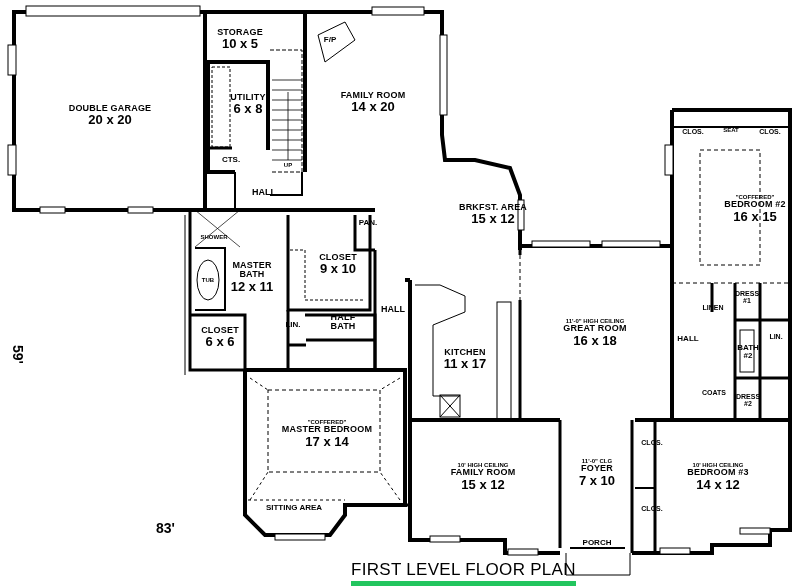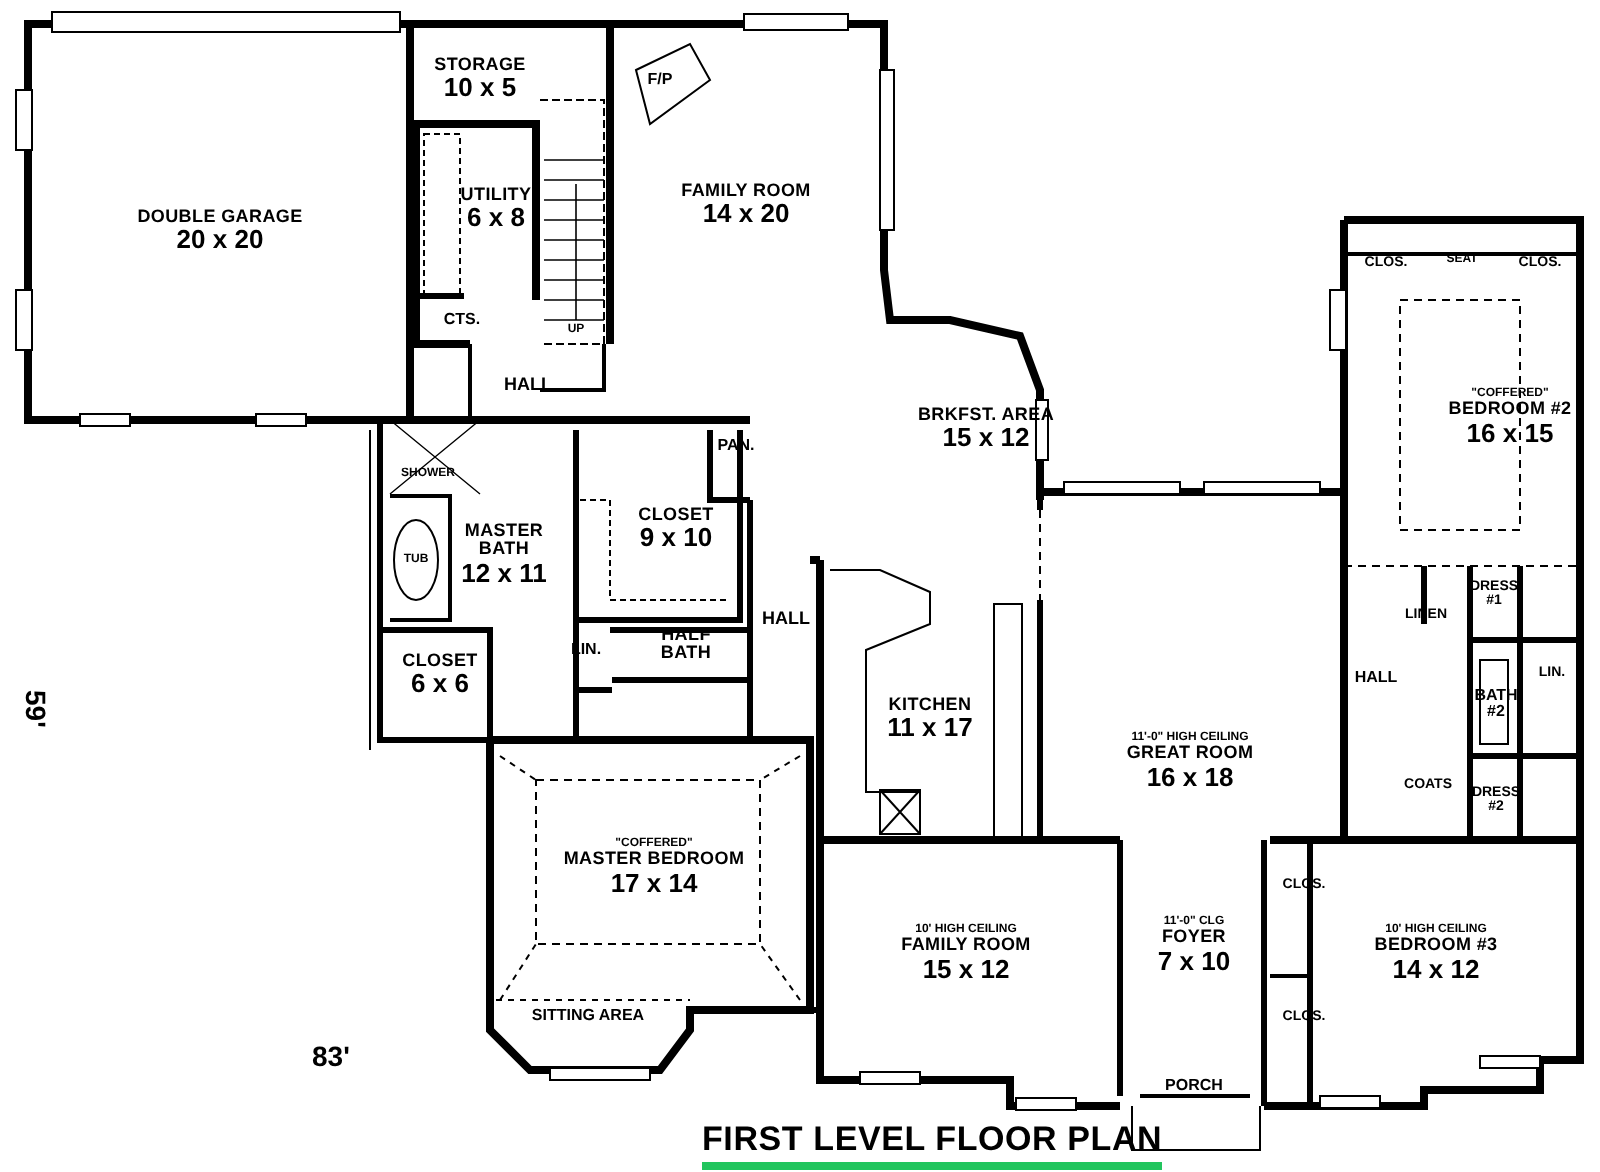--- a/index.html
+++ b/index.html
@@ -4,21 +4,21 @@
 <style>
   html, body { margin:0; padding:0; background:#ffffff; }
   body { width:800px; height:586px; position:relative; overflow:hidden; font-family:"Liberation Sans", sans-serif; color:#000; }
   svg.plan { position:absolute; left:0; top:0; }
   .lbl { position:absolute; text-align:center; font-weight:bold; line-height:1.05; white-space:nowrap; transform:translateX(-50%); }
   .lbl .n { display:block; font-size:9px; letter-spacing:0.2px; }
   .lbl .d { display:block; font-size:13px; }
   .lbl .c { display:block; font-size:6px; }
   .sm { position:absolute; font-weight:bold; font-size:8px; white-space:nowrap; transform:translateX(-50%); line-height:1.05; text-align:center;}
   .dim { position:absolute; font-weight:bold; font-size:14px; }
-  .title { position:absolute; left:351px; top:560px; font-size:17px; font-weight:bold; letter-spacing:0.3px; border-bottom:4px solid #22c55e; padding-bottom:1px; }
+  .title { position:absolute; left:351px; top:560px; font-size:17px; font-weight:normal; letter-spacing:0.3px; border-bottom:6px solid #22c55e; padding-bottom:1px; }
 </style>
 </head>
 <body>
 
 <svg class="plan" width="800" height="586" viewBox="0 0 800 586">
   <g fill="none" stroke="#000">
 
     <path d="M14 12 L205 12 L205 210 L14 210 Z" stroke-width="4"></path>
     <rect x="26" y="6" width="174" height="10" fill="#fff" stroke-width="1"></rect>
     <rect x="8" y="45" width="8" height="30" fill="#fff" stroke-width="1"></rect>
@@ -164,21 +164,21 @@
 <div class="sm" style="left:293px; top:321px;">LIN.</div>
 <div class="lbl" style="left:343px; top:313px;">
   <span class="n">HALF</span>
   <span class="n">BATH</span>
 </div>
 <div class="sm" style="left:393px; top:305px; font-size:9px;">HALL</div>
 <div class="lbl" style="left:465px; top:348px;">
   <span class="n">KITCHEN</span>
   <span class="d">11 x 17</span>
 </div>
-<div class="lbl" style="left:595px; top:318px;margin-top:48px;">
+<div class="lbl" style="left:595px; top:318px;">
   <span class="c">11'-0" HIGH CEILING</span>
   <span class="n">GREAT ROOM</span>
   <span class="d">16 x 18</span>
 </div>
 <div class="sm" style="left:693px; top:128px; font-size:7px;">CLOS.</div>
 <div class="sm" style="left:731px; top:127px; font-size:6px;">SEAT</div>
 <div class="sm" style="left:770px; top:128px; font-size:7px;">CLOS.</div>
 <div class="lbl" style="left:755px; top:194px;">
   <span class="c">"COFFERED"</span>
   <span class="n">BEDROOM #2</span>

